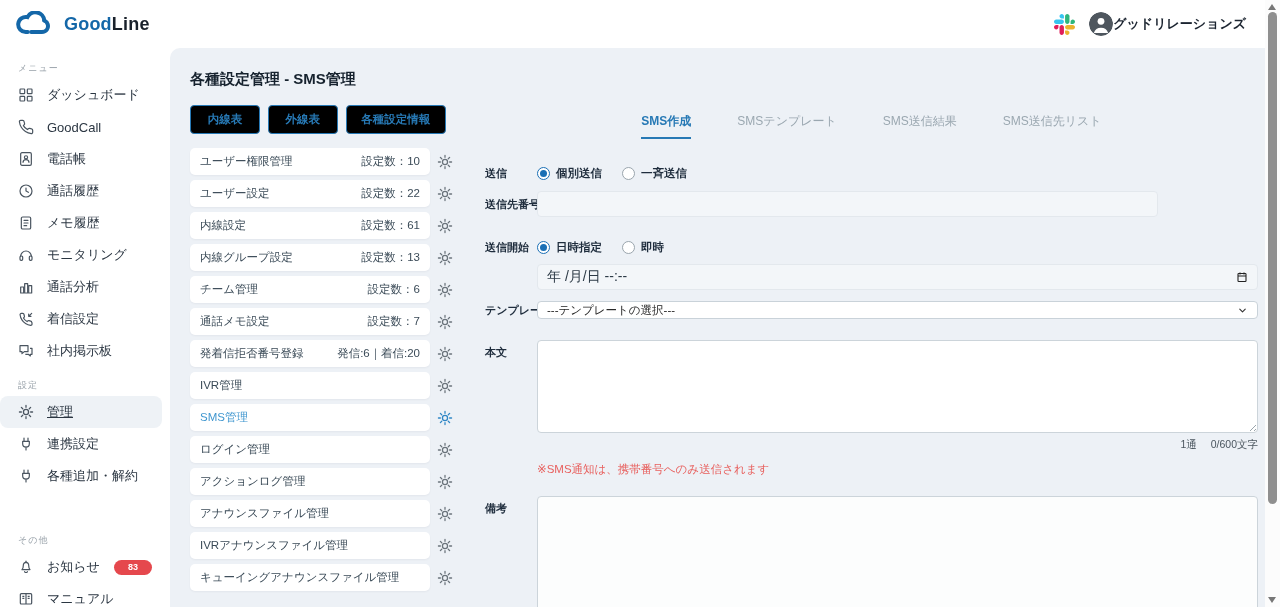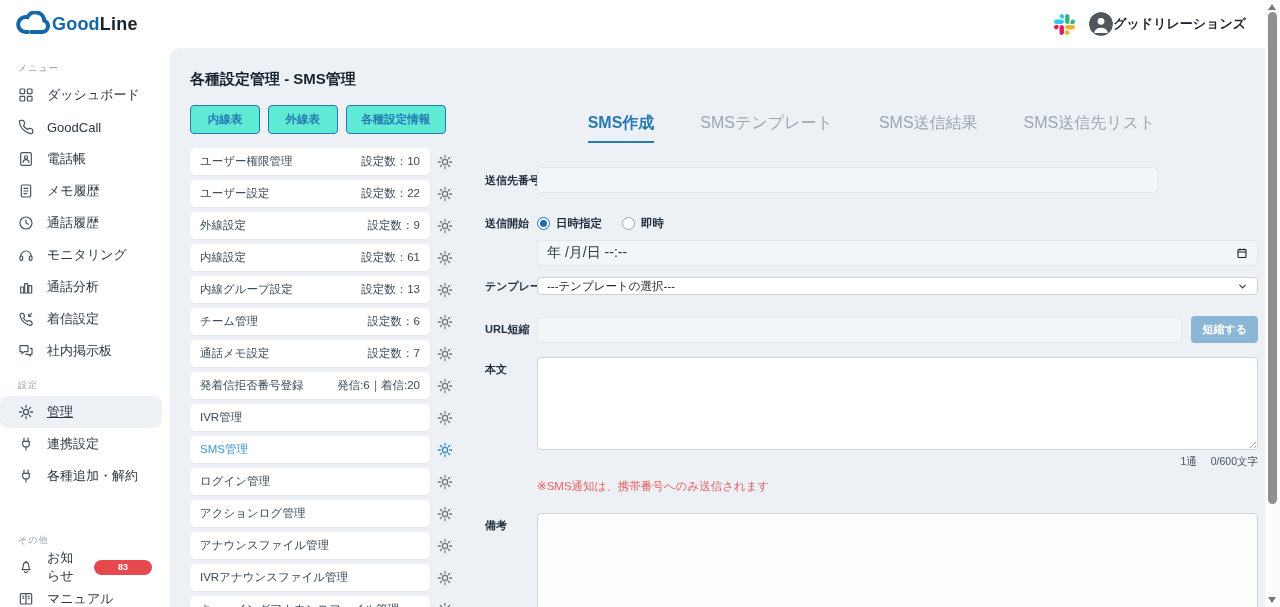--- a/index.html
+++ b/index.html
@@ -7,67 +7,67 @@
     font-family:"Liberation Sans","DejaVu Sans",sans-serif; }
   :root{
     --accent:#2779b5; --active-link:#3f96cf; --badge:#e5484d;
     --note:#e8605e; --shorten:#8cb6d6; --ink:#1f2d3d; --main-bg:#edf1f6;
   }
   .app{ position:relative; width:1280px; height:607px; }
 
   
   .topbar{ height:48px; display:flex; align-items:center; justify-content:space-between;
     padding:0 34px 0 16px; background:#fff; }
-  .logo{ display:flex; align-items:center; gap:2px; cursor:pointer; }
+  .logo{ display:flex; align-items:center; gap:14px; cursor:pointer; }
   .logo svg{ width:34px; height:26px; display:block; }
   .logo-text{ font-size:18px; font-weight:bold; letter-spacing:.2px; }
   .logo-good{ color:#1467a8; } .logo-line{ color:#19212b; }
   .topbar-right{ display:flex; align-items:center; gap:14px; }
   .slack{ width:21px; height:21px; cursor:pointer; } .slack svg{ width:100%; height:100%; display:block; }
   .avatar{ width:24px; height:24px; border-radius:50%; overflow:hidden; cursor:pointer; }
   .avatar svg{ width:100%; height:100%; display:block; }
   .user-name{ font-size:13px; font-weight:bold; color:#1b2430; }
 
   
   .layout{ display:flex; height:559px; background:#fff; }
   .sidebar{ width:170px; flex:none; padding-top:2px; }
   .sb-label{ font-size:9px; color:#98a1a9; margin:12px 0 4px 18px; letter-spacing:1px; }
   .sb-section.gap{ margin-top:42px; }
   .sb-item{ display:flex; align-items:center; gap:13px; height:32px; padding-left:18px;
     margin-right:8px; border-radius:8px; font-size:13px; color:#2b3642; cursor:pointer; }
   .sb-item.active{ background:#eef2f6;text-decoration:underline; }
   .sb-ic{ width:16px; height:16px; color:#4a5560; flex:none; }
   .sb-ic svg{ width:16px; height:16px; display:block; }
   .badge{ margin-left:auto; margin-right:10px; background:var(--badge); color:#fff;
-    font-size:9px; font-weight:bold; border-radius:9px; padding:3px 24px; line-height:1; }
+    font-size:9px; font-weight:bold; border-radius:9px; padding:3px 14px; line-height:1; }
 
   
   .main{ flex:1; background:var(--main-bg); border-top-left-radius:10px;
     padding:16px 22px 8px 20px; overflow:hidden; }
   .main-title{ font-size:15px; font-weight:bold; color:#16222e; margin:6px 0 16px 0; }
   .content{ display:flex; }
   .left-col{ width:263px; flex:none; }
   .btn-row{ display:flex; gap:8px; margin-bottom:14px; width:256px; }
-  .outline-btn{ background:#5eead4; border:1px solid var(--accent); color:var(--accent);
+  .outline-btn{ background:#000000; border:1px solid var(--accent); color:var(--accent);
     font-size:11.5px; font-weight:bold; border-radius:4px; padding:6px 0; flex:1;
     text-align:center; cursor:pointer; white-space:nowrap; }
   .outline-btn.wide{ flex:1.45; }
   .setting-row{ display:flex; align-items:center; margin-bottom:5px; }
   .setting-card{ flex:1; display:flex; justify-content:space-between; align-items:center;
     background:#fff; border-radius:5px; height:27px; padding:0 10px;
     box-shadow:0 1px 2px rgba(30,40,60,.05); font-size:11.5px; color:#3a4a57; cursor:pointer; }
   .setting-card .s-label{ white-space:nowrap; overflow:hidden; }
   .setting-card .s-count{ color:#3a4a57; white-space:nowrap; margin-left:6px; }
   .setting-card.active .s-label{ color:var(--active-link); }
   .setting-gear{ margin-left:7px; width:16px; height:16px; color:#6a737b; cursor:pointer; flex:none; }
   .setting-gear svg{ width:16px; height:16px; display:block; }
   .setting-gear.active{ color:#2e86c5; }
 
   .right-col{ flex:1; margin-left:32px; min-width:0; }
-  .tabs{ display:flex; justify-content:center; gap:46px; font-size:16px; color:#9aa7b0; padding-top:8px; }
+  .tabs{ display:flex; justify-content:center; gap:46px; font-size:12px; color:#9aa7b0; padding-top:8px; }
   .tab{ padding-bottom:7px; cursor:pointer; white-space:nowrap; }
   .tab.active{ color:var(--accent); font-weight:bold; border-bottom:2px solid var(--accent); }
 
   
   .form{ margin-top:24px; }
   .frow{ display:flex; align-items:center; margin-bottom:9px; }
   .frow.top{ align-items:flex-start; }
   .flabel{ width:52px; flex:none; font-size:11px; font-weight:bold; color:var(--ink); white-space:nowrap; }
   .frow.top .flabel{ padding-top:5px; }
   .fcontrol{ flex:1; min-width:0; }
@@ -186,37 +186,37 @@
                   <path d="M7.5 17.5a4.5 4.5 0 0 1 9 0"></path>
                 </g>
               </svg>
             </span>
             <span>電話帳</span>
           </div>
           <div class="sb-item">
             <span class="sb-ic">
               <svg viewBox="0 0 24 24">
                 <g fill="none" stroke="currentColor" stroke-width="1.8" stroke-linecap="round">
+                  <circle cx="12" cy="12" r="9"></circle>
+                  <path d="M12 7.5V12l3.5 2"></path>
+                </g>
+              </svg>
+            </span>
+            <span>通話履歴</span>
+          </div>
+          <div class="sb-item">
+            <span class="sb-ic">
+              <svg viewBox="0 0 24 24">
+                <g fill="none" stroke="currentColor" stroke-width="1.8" stroke-linecap="round">
                   <rect x="5" y="3" width="14" height="18" rx="2"></rect>
                   <path d="M9 8h6M9 12h6M9 16h4"></path>
                 </g>
               </svg>
             </span>
             <span>メモ履歴</span>
-          </div>
-          <div class="sb-item">
-            <span class="sb-ic">
-              <svg viewBox="0 0 24 24">
-                <g fill="none" stroke="currentColor" stroke-width="1.8" stroke-linecap="round">
-                  <circle cx="12" cy="12" r="9"></circle>
-                  <path d="M12 7.5V12l3.5 2"></path>
-                </g>
-              </svg>
-            </span>
-            <span>通話履歴</span>
           </div>
           <div class="sb-item">
             <span class="sb-ic">
               <svg viewBox="0 0 24 24">
                 <g fill="none" stroke="currentColor" stroke-width="1.8" stroke-linecap="round">
                   <path d="M4 14a8 8 0 0 1 16 0"></path>
                   <rect x="3" y="13.5" width="4" height="6.5" rx="1.6"></rect>
                   <rect x="17" y="13.5" width="4" height="6.5" rx="1.6"></rect>
                 </g>
               </svg>
@@ -356,34 +356,20 @@
                   <svg viewBox="0 0 20 20">
                     <g fill="none" stroke="currentColor" stroke-width="1.6" stroke-linecap="round">
                       <circle cx="10" cy="10" r="3.2"></circle>
                       <path d="M10 1.8v2.4M10 15.8v2.4M1.8 10h2.4M15.8 10h2.4M4.2 4.2l1.7 1.7M14.1 14.1l1.7 1.7M15.8 4.2l-1.7 1.7M5.9 14.1l-1.7 1.7"></path>
                     </g>
                   </svg>
                 </span>
               </div>
               <div class="setting-row">
                 <div class="setting-card">
-                  <span class="s-label">外線設定</span>
-                  <span class="s-count">設定数：9</span>
-                </div>
-                <span class="setting-gear">
-                  <svg viewBox="0 0 20 20">
-                    <g fill="none" stroke="currentColor" stroke-width="1.6" stroke-linecap="round">
-                      <circle cx="10" cy="10" r="3.2"></circle>
-                      <path d="M10 1.8v2.4M10 15.8v2.4M1.8 10h2.4M15.8 10h2.4M4.2 4.2l1.7 1.7M14.1 14.1l1.7 1.7M15.8 4.2l-1.7 1.7M5.9 14.1l-1.7 1.7"></path>
-                    </g>
-                  </svg>
-                </span>
-              </div>
-              <div class="setting-row">
-                <div class="setting-card">
                   <span class="s-label">内線設定</span>
                   <span class="s-count">設定数：61</span>
                 </div>
                 <span class="setting-gear">
                   <svg viewBox="0 0 20 20">
                     <g fill="none" stroke="currentColor" stroke-width="1.6" stroke-linecap="round">
                       <circle cx="10" cy="10" r="3.2"></circle>
                       <path d="M10 1.8v2.4M10 15.8v2.4M1.8 10h2.4M15.8 10h2.4M4.2 4.2l1.7 1.7M14.1 14.1l1.7 1.7M15.8 4.2l-1.7 1.7M5.9 14.1l-1.7 1.7"></path>
                     </g>
                   </svg>
@@ -549,20 +535,33 @@
         <div class="right-col">
           <div class="tabs" id="tabs">
               <div class="tab active">SMS作成</div>
               <div class="tab">SMSテンプレート</div>
               <div class="tab">SMS送信結果</div>
               <div class="tab">SMS送信先リスト</div>
             </div>
 
           <div class="form">
 
+            <div class="frow" style="margin-bottom:8px">
+              <span class="flabel">送信</span>
+              <div class="fcontrol radio-group">
+                  <span class="radio">
+                    <span class="rdot on"></span>
+                    <span>個別送信</span>
+                  </span>
+                  <span class="radio">
+                    <span class="rdot"></span>
+                    <span>一斉送信</span>
+                  </span>
+                </div>
+            </div>
 
             <div class="frow" style="margin-bottom:20px">
               <span class="flabel">送信先番号</span>
               <div class="fcontrol"><input class="text-input short" value="" style=""></div>
             </div>
 
             <div class="frow mb7">
               <span class="flabel">送信開始</span>
               <div class="fcontrol radio-group">
                   <span class="radio">
@@ -600,27 +599,20 @@
                   <span>---テンプレートの選択---</span>
                   <span class="chev">
                     <svg viewBox="0 0 24 24">
                         <path fill="none" stroke="currentColor" stroke-width="2.4" stroke-linecap="round" stroke-linejoin="round" d="m6 9 6 6 6-6"></path>
                       </svg>
                   </span>
                 </div>
               </div>
             </div>
 
-            <div class="frow mb14">
-              <span class="flabel">URL短縮</span>
-              <div class="fcontrol url-wrap">
-                <input class="text-input" style="flex: 1 1 0%;" value="">
-                <button class="shorten-btn">短縮する</button>
-              </div>
-            </div>
 
             <div class="frow top mb0">
               <span class="flabel">本文</span>
               <div class="fcontrol">
                 <div class="ta-wrap">
                   <textarea class="body-ta" style=""></textarea>
                   <span class="resize-grip"></span>
                 </div>
                 <div class="counter">
                   <span>1通</span>

